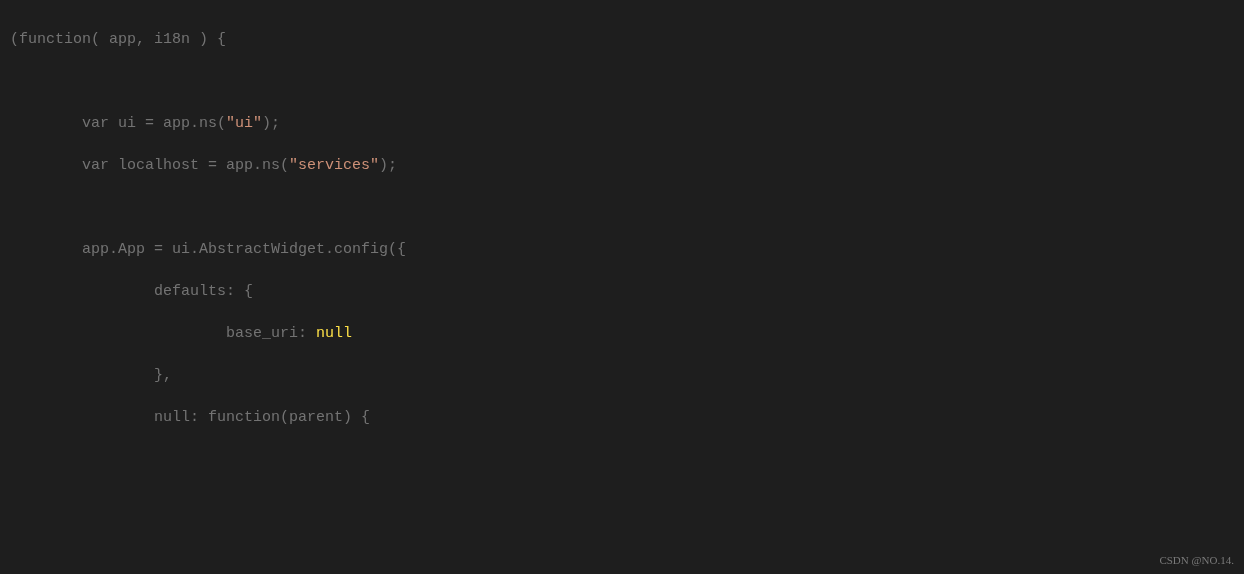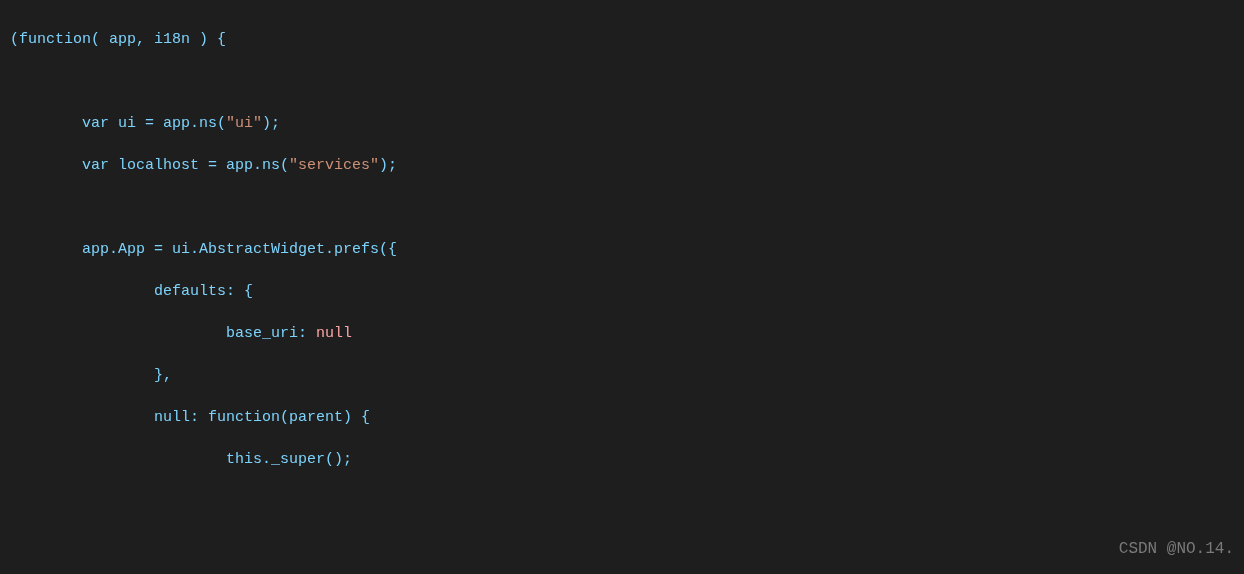--- a/index.html
+++ b/index.html
@@ -19,52 +19,51 @@
       overflow: hidden;
       position: relative;
     }
     .code-container {
       white-space: pre;
     }
     .line {
       display: block;
       min-height: 21px;
     }
-    .nullkw { color: #fca5a5; }
+    .nullkw { color: #fde047; }
     .string { color: #ce9178; }
-    .text { color: #7dd3fc; }
+    .text { color: #737373; }
     .underline { text-decoration: underline; }
     .cursor {
       background: #aeafad;
       color: #1e1e1e;
     }
     .watermark {
       position: absolute;
-      bottom: 14px;
+      bottom: 6px;
       right: 10px;
       color: #7a7a7a;
-      font-size: 16px;
-      font-family: Liberation Mono, monospace;
+      font-size: 11px;
+      font-family: Liberation Serif, serif;
     }
   </style>
 </head>
 <body>
 
 <div class="code-container">
 <span class="line"><span class="text">(function( app, i18n ) {</span></span>
 <span class="line"><span class="text"></span></span>
 <span class="line"><span class="text">        var ui = app.ns(</span><span class="string">"ui"</span><span class="text">);</span></span>
 <span class="line"><span class="text">        var localhost = app.ns(</span><span class="string">"services"</span><span class="text">);</span></span>
 <span class="line"><span class="text"></span></span>
-<span class="line"><span class="text">        app.App = ui.AbstractWidget.prefs({</span></span>
+<span class="line"><span class="text">        app.App = ui.AbstractWidget.config({</span></span>
 <span class="line"><span class="text">                defaults: {</span></span>
 <span class="line"><span class="text">                        base_uri: </span><span class="nullkw">null</span></span>
 <span class="line"><span class="text">                },</span></span>
 <span class="line"><span class="text">                null: function(parent) {</span></span>
-<span class="line"><span class="text">                        this._super();</span></span>
 
 
 
 
 
 
 
 
 
 

